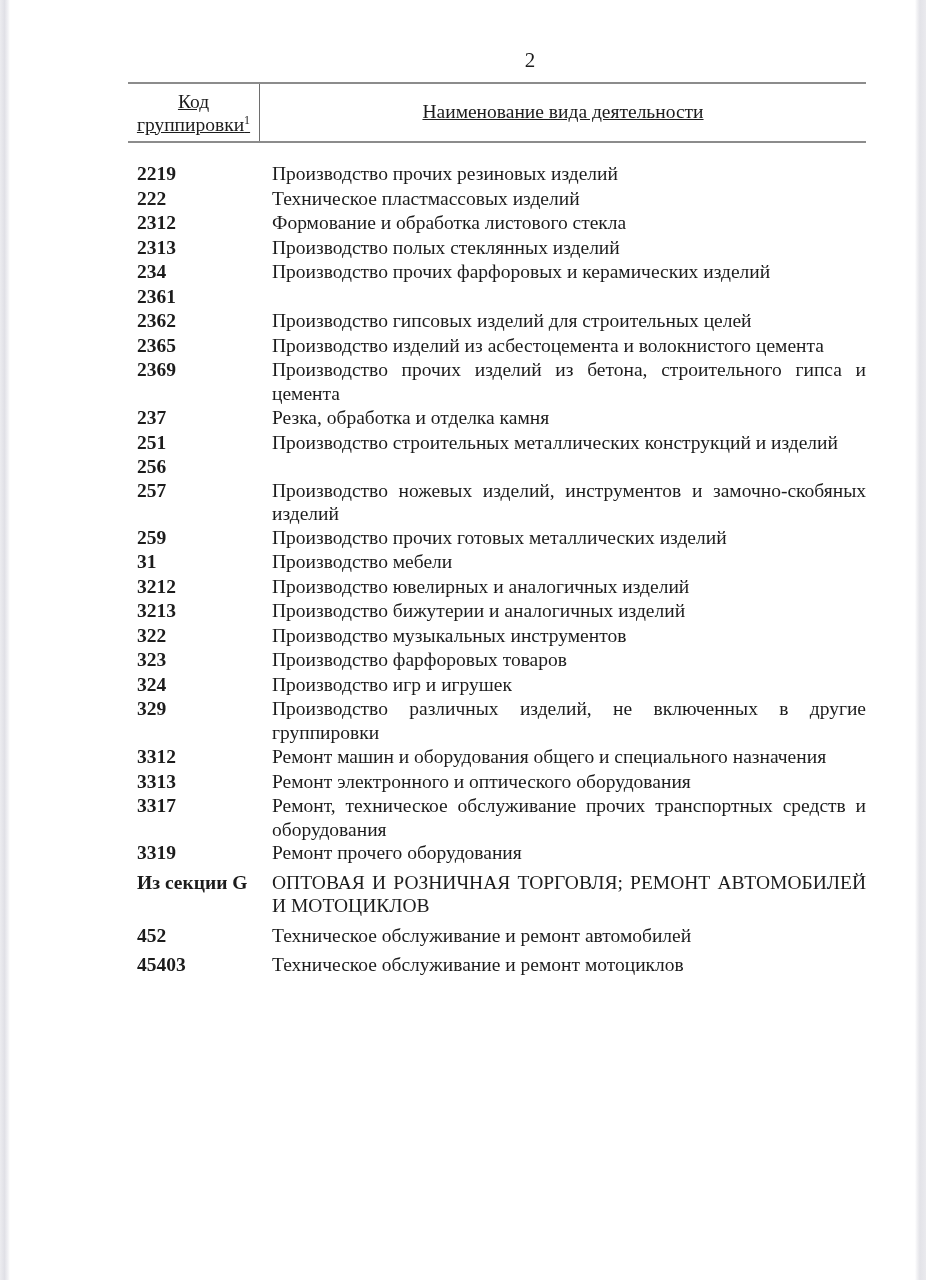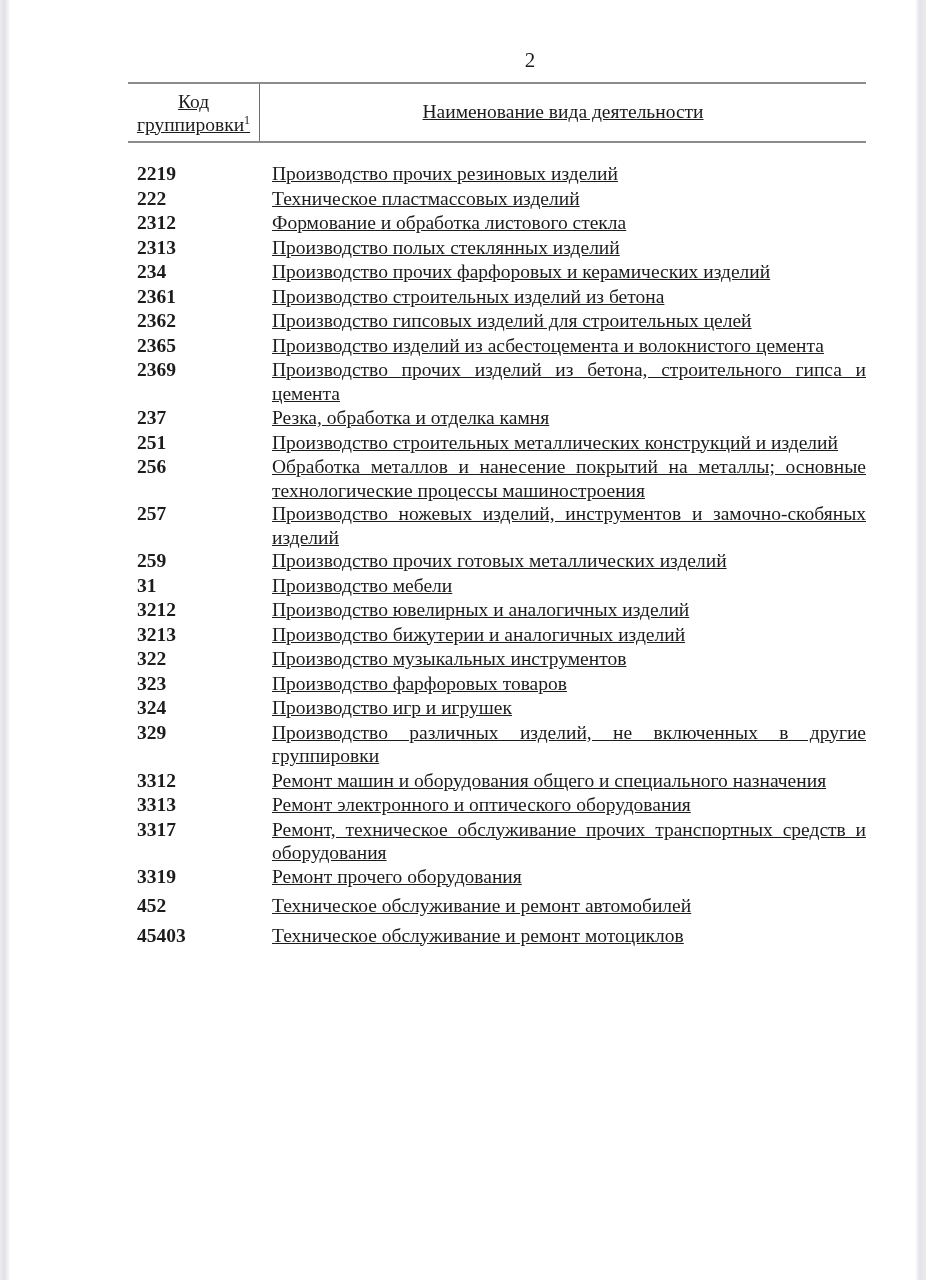--- a/index.html
+++ b/index.html
@@ -91,21 +91,20 @@
     padding-left: 9px;
     padding-right: 4px;
     flex-shrink: 0;
     font-weight: bold;
   }
   .cell-name {
     flex: 1;
     box-sizing: border-box;
     padding-left: 12px;
     text-align: justify;
-    text-decoration: underline;
   }
 </style>
 </head>
 <body>
 
 <div class="edge-left"></div>
 <div class="edge-right"></div>
 
 <div class="page-number">2</div>
 
@@ -132,21 +131,20 @@
       <div class="row">
     <div class="cell-code">2313</div>
     <div class="cell-name">Производство полых стеклянных изделий</div>
   </div>
       <div class="row">
     <div class="cell-code">234</div>
     <div class="cell-name">Производство прочих фарфоровых и керамических изделий</div>
   </div>
       <div class="row">
     <div class="cell-code">2361</div>
-    <div class="cell-name">Производство строительных изделий из бетона</div>
   </div>
       <div class="row">
     <div class="cell-code">2362</div>
     <div class="cell-name">Производство гипсовых изделий для строительных целей</div>
   </div>
       <div class="row">
     <div class="cell-code">2365</div>
     <div class="cell-name">Производство изделий из асбестоцемента и волокнистого цемента</div>
   </div>
       <div class="row">
@@ -156,21 +154,20 @@
       <div class="row">
     <div class="cell-code">237</div>
     <div class="cell-name">Резка, обработка и отделка камня</div>
   </div>
       <div class="row">
     <div class="cell-code">251</div>
     <div class="cell-name">Производство строительных металлических конструкций и изделий</div>
   </div>
       <div class="row">
     <div class="cell-code">256</div>
-    <div class="cell-name">Обработка металлов и нанесение покрытий на металлы; основные технологические процессы машиностроения</div>
   </div>
       <div class="row tight">
     <div class="cell-code">257</div>
     <div class="cell-name">Производство ножевых изделий, инструментов и замочно-скобяных изделий</div>
   </div>
       <div class="row tight">
     <div class="cell-code">259</div>
     <div class="cell-name">Производство прочих готовых металлических изделий</div>
   </div>
       <div class="row">
@@ -211,20 +208,24 @@
   </div>
       <div class="row">
     <div class="cell-code">3317</div>
     <div class="cell-name">Ремонт, техническое обслуживание прочих транспортных средств и оборудования</div>
   </div>
       <div class="row tight">
     <div class="cell-code">3319</div>
     <div class="cell-name">Ремонт прочего оборудования</div>
   </div>
       <div class="row semi">
+    <div class="cell-code">Из секции G</div>
+    <div class="cell-name">ОПТОВАЯ И РОЗНИЧНАЯ ТОРГОВЛЯ; РЕМОНТ АВТОМОБИЛЕЙ И МОТОЦИКЛОВ</div>
+  </div>
+      <div class="row semi">
     <div class="cell-code">452</div>
     <div class="cell-name">Техническое обслуживание и ремонт автомобилей</div>
   </div>
       <div class="row semi">
     <div class="cell-code">45403</div>
     <div class="cell-name">Техническое обслуживание и ремонт мотоциклов</div>
   </div>
     </div>
 </div>
 

